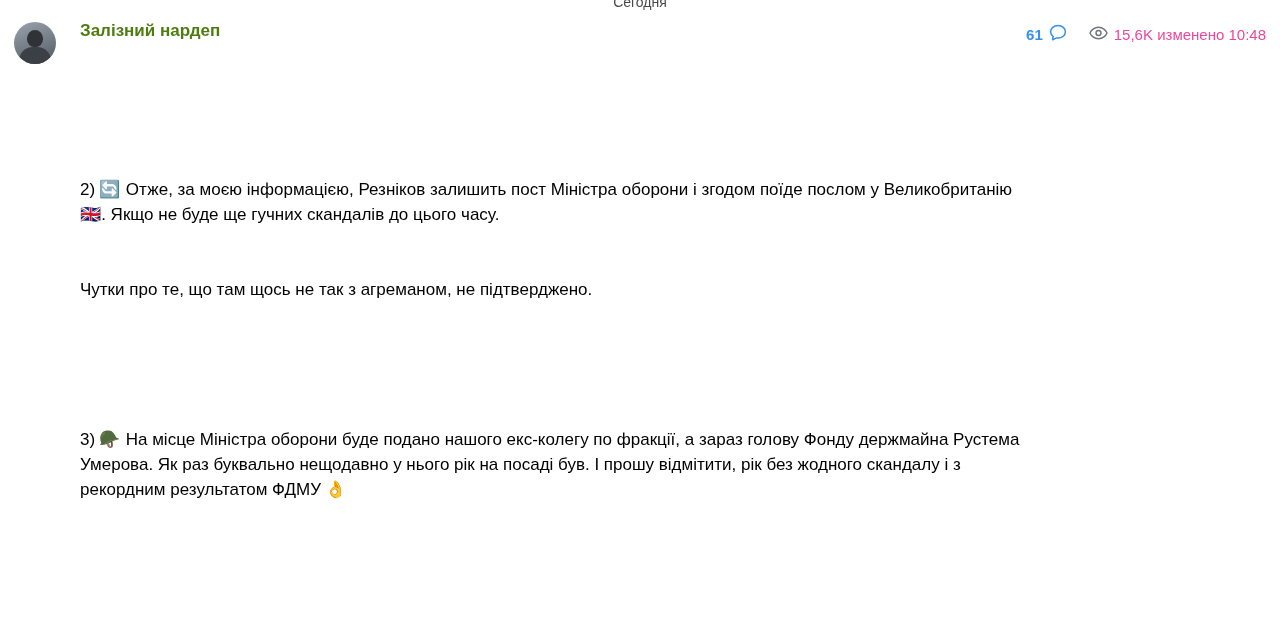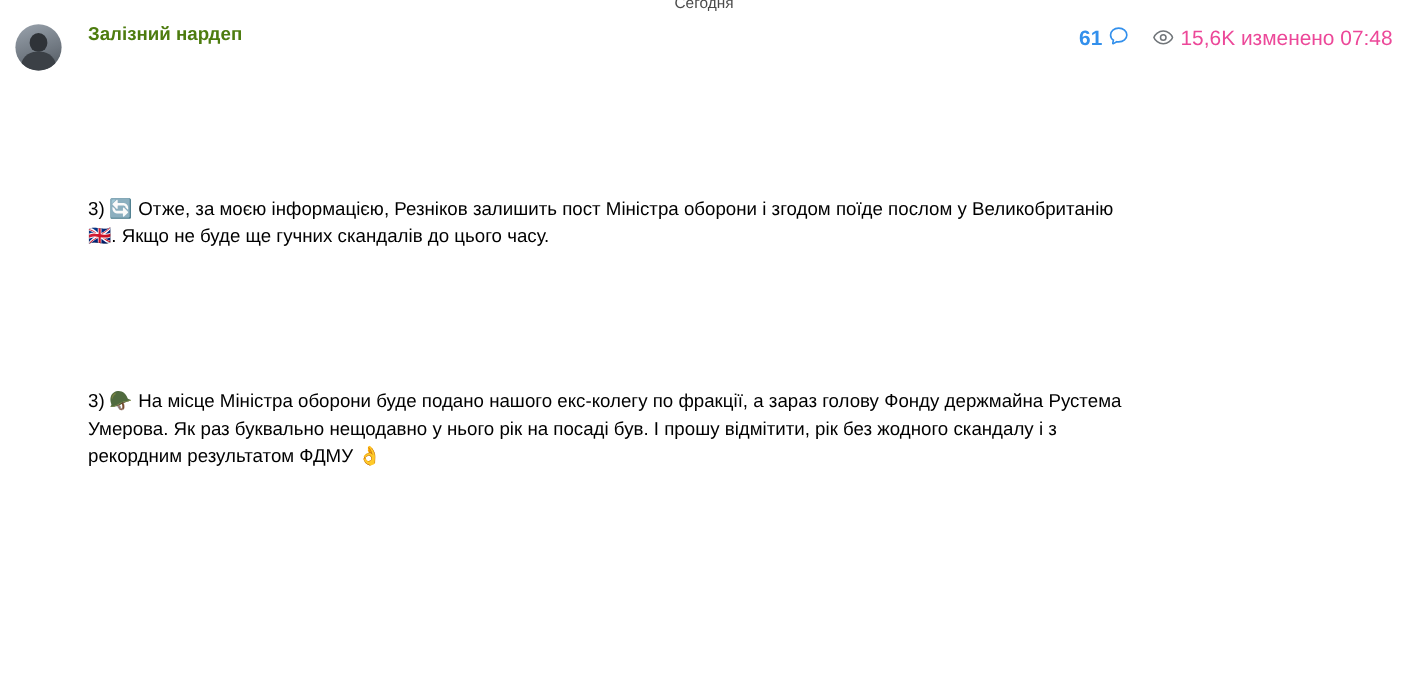--- a/index.html
+++ b/index.html
@@ -77,21 +77,21 @@
     color: #4d7c0f;
     line-height: 22px;
     white-space: nowrap;
   }
   .meta {
     position: absolute;
     right: 0;
     top: 4px;
     display: flex;
     align-items: center;
-    font-size: 19px;
+    font-size: 15px;
     color: #707579;
     justify-content: flex-end;
   }
   .meta .comments {
     display: flex;
     align-items: center;
     color: #3390ec;
     font-weight: bold;
     margin-right: 22px;
   }
@@ -151,28 +151,29 @@
         </div>
         <div class="views">
           <span>
             <svg width="19" height="14" viewBox="0 0 19 14" fill="none" aria-hidden="true">
               <path d="M9.5 1.2C5.3 1.2 2 4.3 1 7c1 2.7 4.3 5.8 8.5 5.8S17 9.7 18 7c-1-2.7-4.3-5.8-8.5-5.8z" stroke="#707579" stroke-width="1.4" fill="none"></path>
               <circle cx="9.5" cy="7" r="2.5" stroke="#707579" stroke-width="1.4" fill="none"></circle>
             </svg>
           </span>
           <span>15,6K</span>
           <span>&nbsp;</span>
-          <span>изменено 07:48</span>
+          <span>изменено 10:48</span>
         </div>
       </div>
     </div>
 
     <div class="body-text">
       <div class="spacer"></div>
-      <div class="para">3) 🔄 Отже, за моєю інформацією, Резніков залишить пост Міністра оборони і згодом поїде послом у Великобританію 🇬🇧. Якщо не буде ще гучних скандалів до цього часу.</div>
+      <div class="para">2) 🔄 Отже, за моєю інформацією, Резніков залишить пост Міністра оборони і згодом поїде послом у Великобританію 🇬🇧. Якщо не буде ще гучних скандалів до цього часу.</div>
+      <div class="para">Чутки про те, що там щось не так з агреманом, не підтверджено.</div>
       <div class="spacer"></div>
       <div class="para">3) 🪖 На місце Міністра оборони буде подано нашого екс-колегу по фракції, а зараз голову Фонду держмайна Рустема Умерова. Як раз буквально нещодавно у нього рік на посаді був. І прошу відмітити, рік без жодного скандалу і з рекордним результатом ФДМУ 👌</div>
       
       
       
       
       
       
       
       

